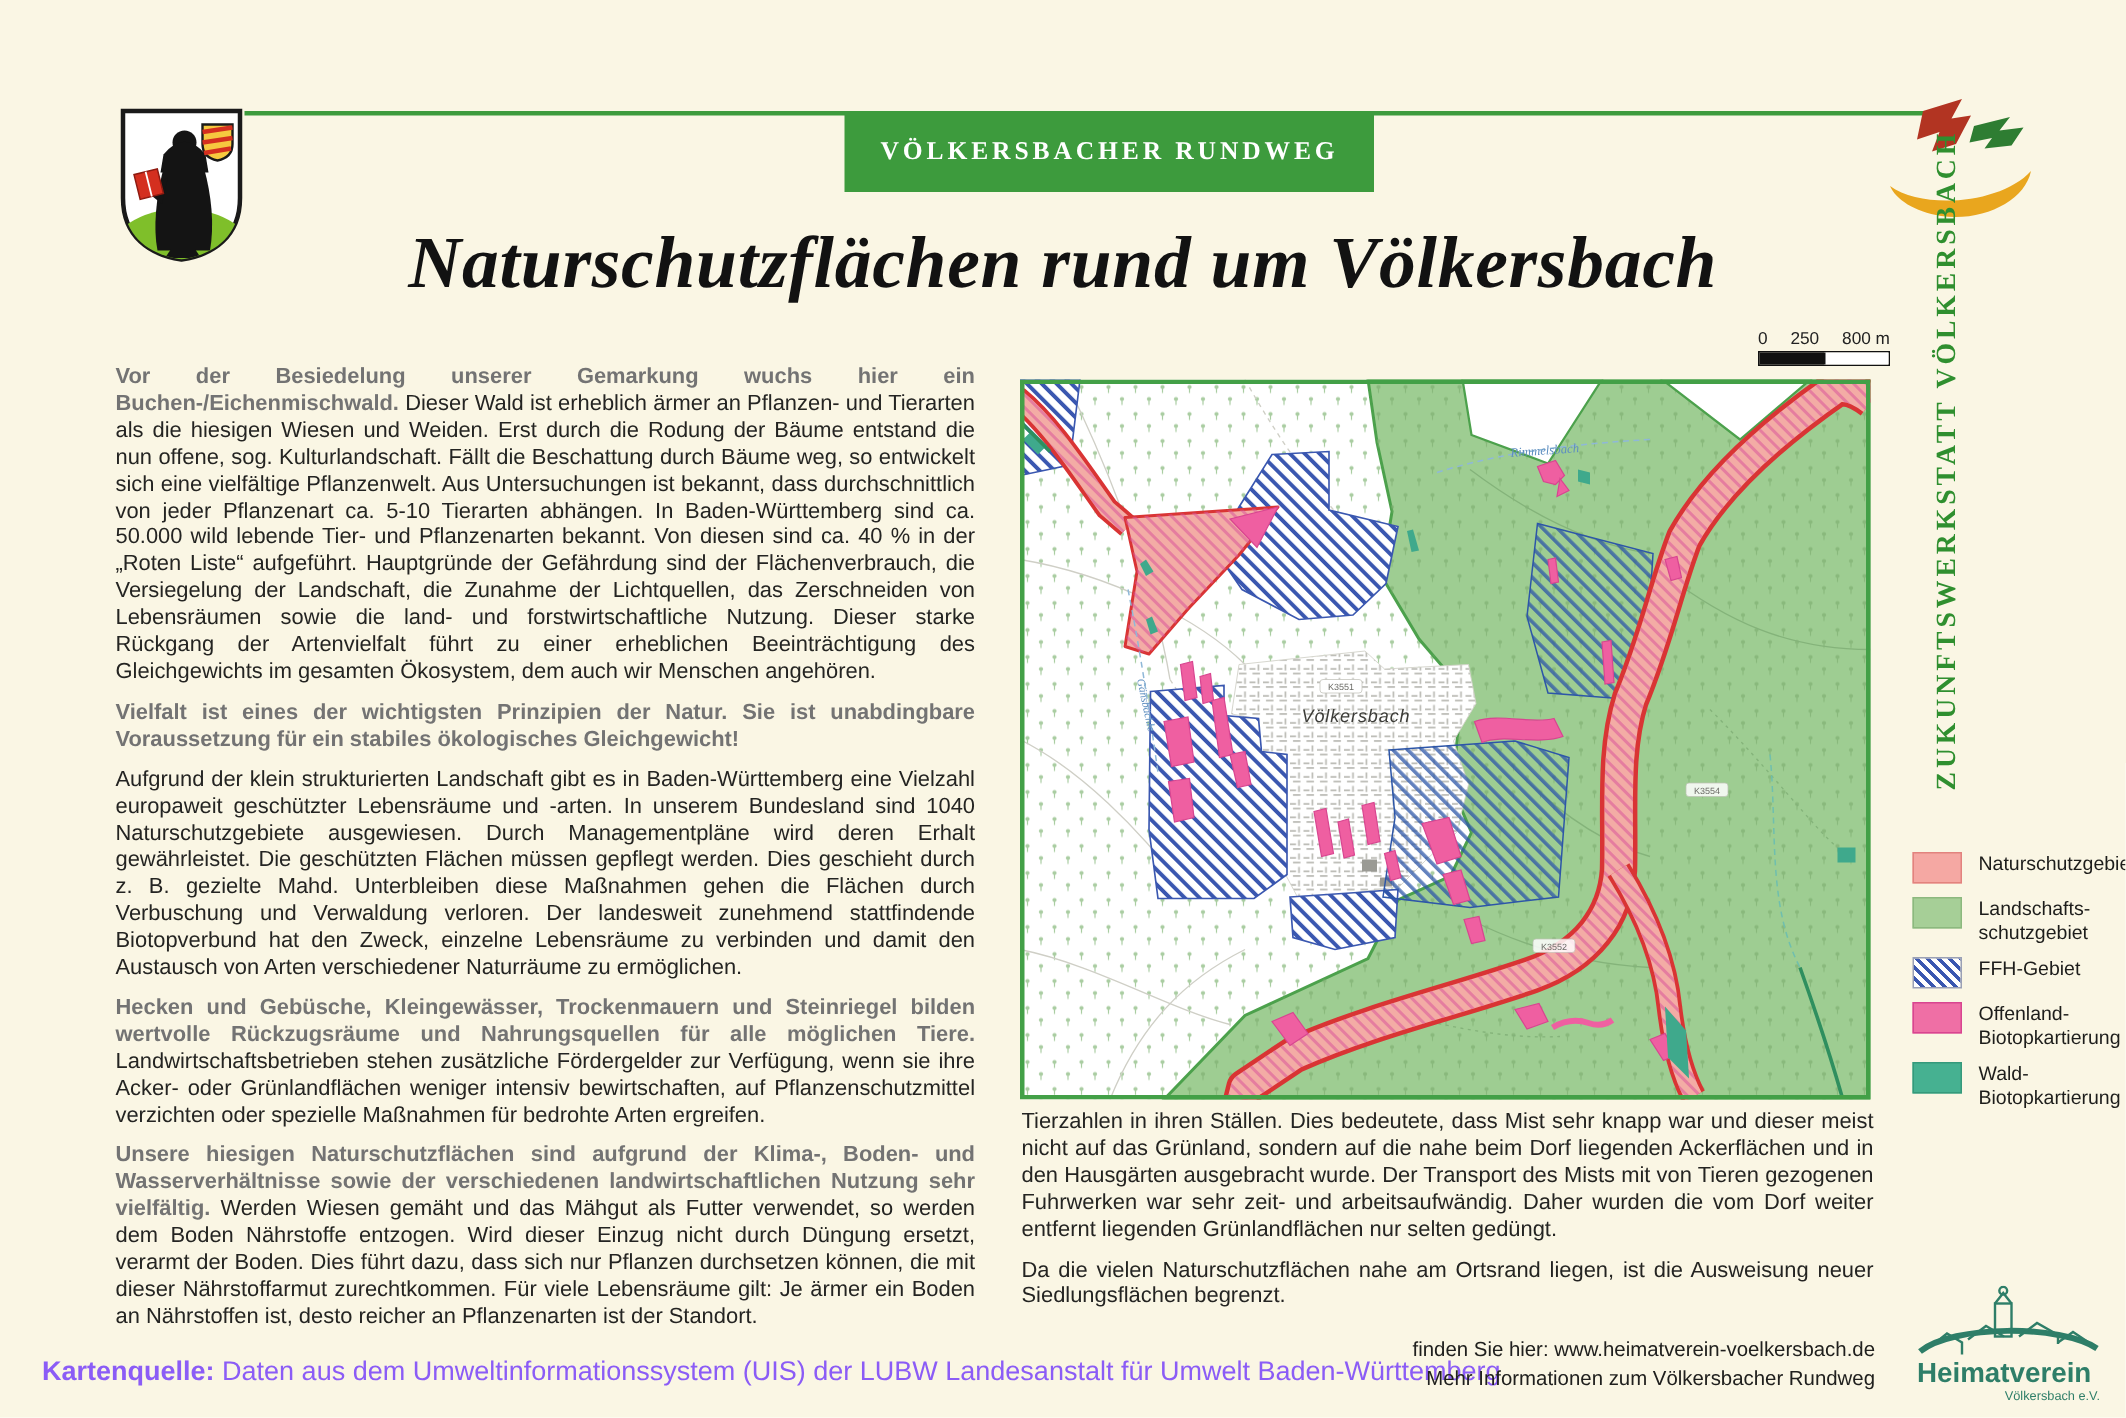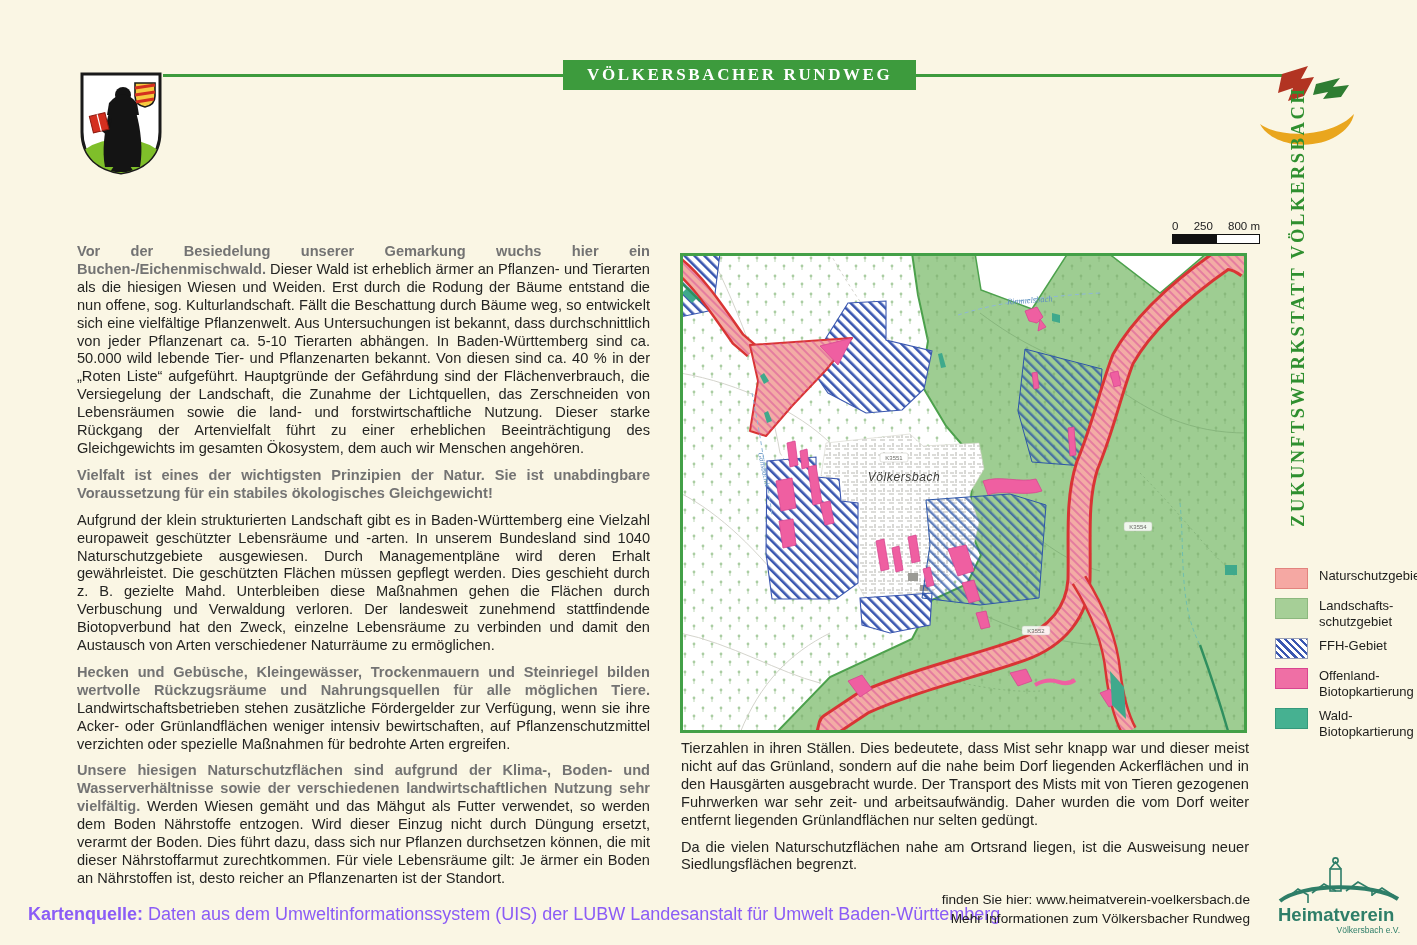--- a/index.html
+++ b/index.html
@@ -2,22 +2,22 @@
 <html lang="de"><head>
 <meta charset="utf-8">
 <style>
   html,body{margin:0;padding:0;}
   .poster{position:relative;width:1417px;height:945px;background:#FAF6E4;
     font-family:"Liberation Sans",sans-serif;color:#1d1d1b;overflow:hidden;}
 
   
   .crest{position:absolute;left:78px;top:70px;width:86px;height:107px;}
   .top-rule{position:absolute;left:163px;top:74px;width:1126px;height:3px;background:#3D9B3D;}
-  .banner{position:absolute;left:563px;top:60px;height:30px;background:#3D9B3D;color:#fff;
-    display:flex;align-items:center;padding:0 24px;font-family:"Liberation Serif",serif;
+  .banner{position:absolute;left:563px;top:74px;height:30px;background:#3D9B3D;color:#fff;
+    display:flex;align-items:center;padding:12px 24px;font-family:"Liberation Serif",serif;
     font-size:17px;letter-spacing:2.6px;font-weight:600;}
   .page-title{position:absolute;left:0;top:146px;width:1417px;text-align:center;
     font-family:"Liberation Serif",serif;font-style:italic;font-weight:700;font-size:49px;
     letter-spacing:.5px;color:#121212;}
 
   
   .col{position:absolute;text-align:justify;font-size:14.6px;line-height:17.9px;color:#242422;}
   .col-left{left:77px;top:243px;width:573px;}
   .col-right{left:681px;top:740px;width:568px;}
   .col p{margin:0 0 9px 0;}
@@ -89,20 +89,21 @@
         </g>
       </g>
     </g>
   </svg>
 
   <div class="top-rule"></div>
   <div class="banner">
     <span>VÖLKERSBACHER RUNDWEG</span>
   </div>
 
+  <div class="page-title">Naturschutzflächen rund um Völkersbach</div>
 
   <svg class="trail-logo" viewBox="0 0 110 94">
     <path d="M6,64 C28,80 80,76 100,54 C96,74 68,88 40,84 C22,81 10,73 6,64 Z" fill="#E9A61E"></path>
     <path d="M28,14 L54,6 L47,19 L60,17 L50,36 L34,41 L39,28 L24,33 Z" fill="#B23422"></path>
     <path d="M62,24 L86,18 L79,27 L95,25 L87,37 L69,39 L74,32 L59,35 Z" fill="#2E7D32"></path>
   </svg>
 
   <div class="vertical-subtitle">ZUKUNFTSWERKSTATT VÖLKERSBACH</div>
 
   <div class="col col-left">

